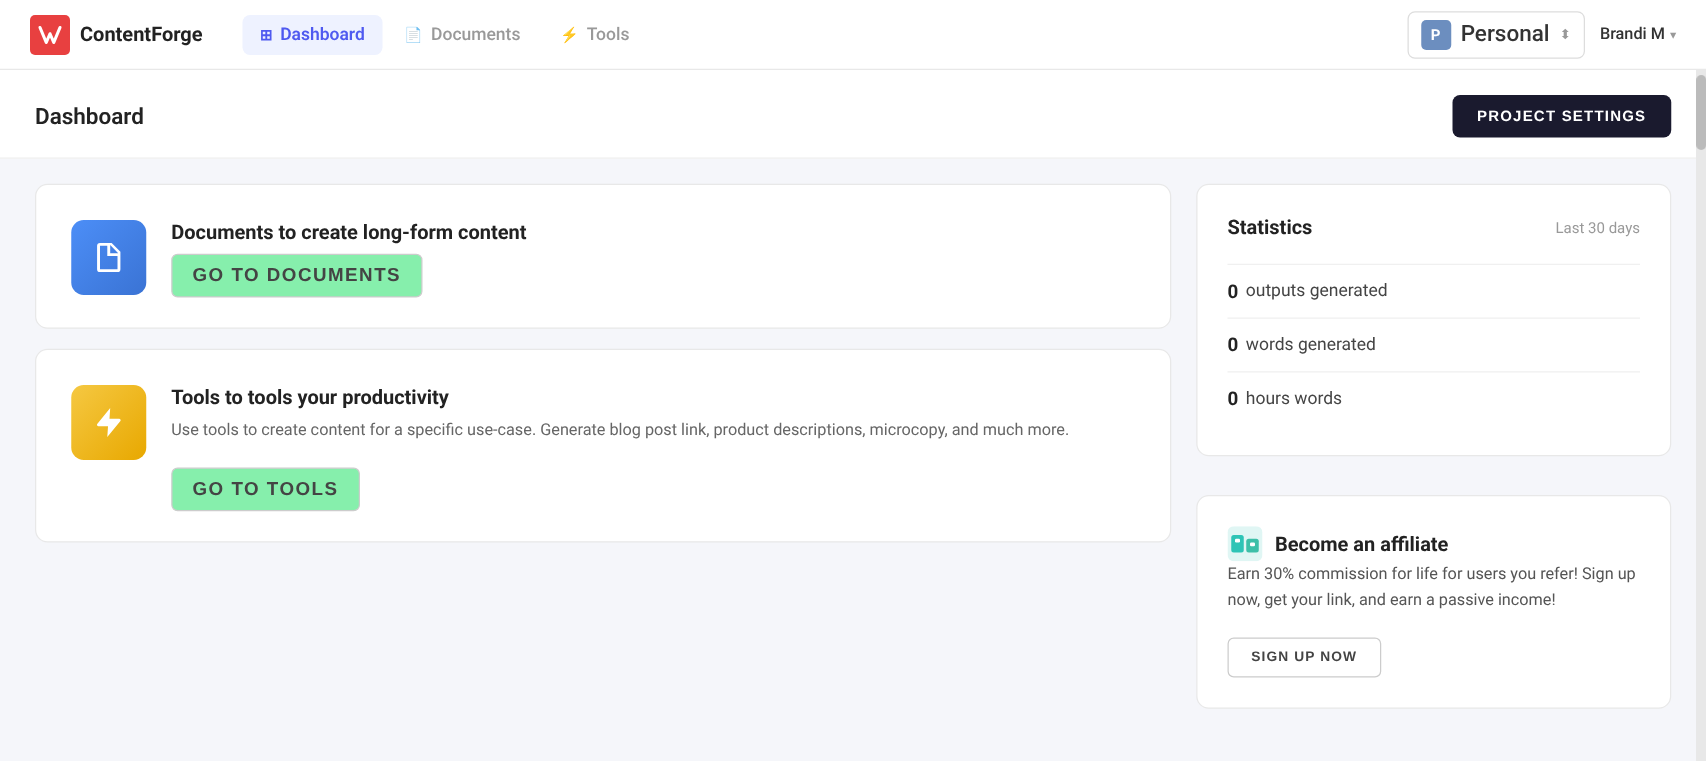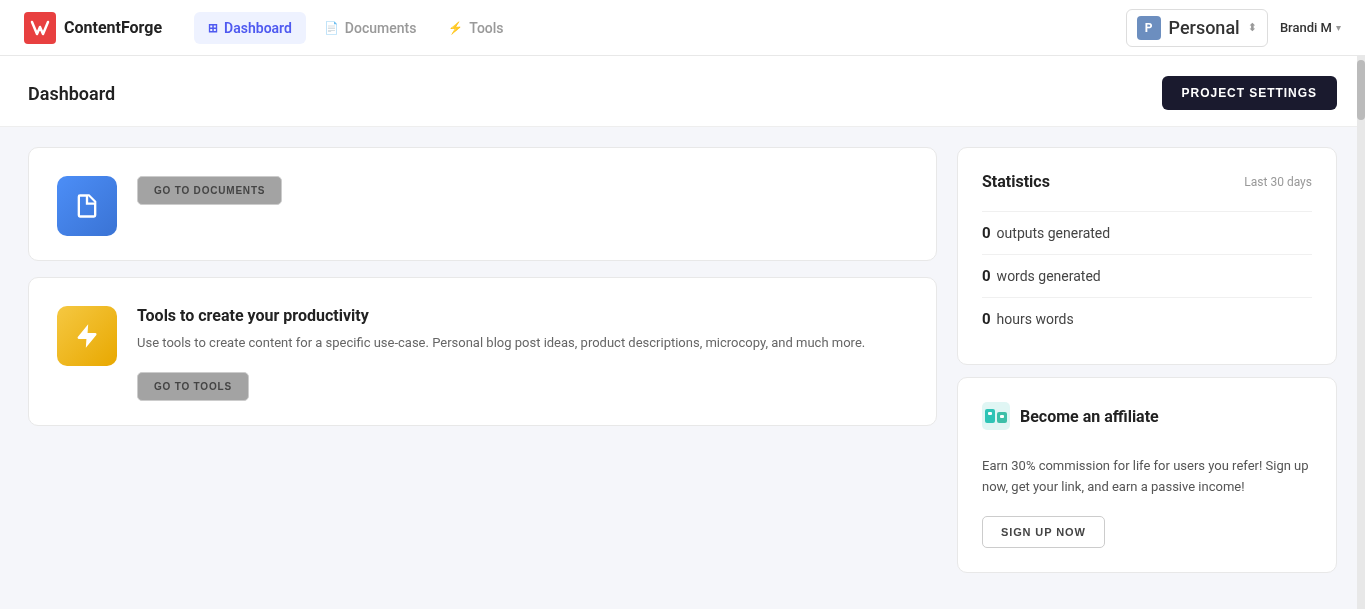--- a/index.html
+++ b/index.html
@@ -190,38 +190,38 @@
       color: #222;
       margin-bottom: 8px;
     }
     .card-desc {
       font-size: 13px;
       color: #666;
       line-height: 1.6;
       margin-bottom: 18px;
     }
     .card-btn {
-      background: #a3a3a3;
+      background: #86efac;
       color: #444;
       border: 1.5px solid #ccc;
       border-radius: 5px;
       padding: 8px 16px;
-      font-size: 10px;
+      font-size: 15px;
       font-weight: 700;
       letter-spacing: 0.08em;
       text-transform: uppercase;
       cursor: pointer;
     }
 
     
     .right-column {
       width: 380px;
       display: flex;
       flex-direction: column;
-      gap: 12px;
+      gap: 31px;
     }
 
     
     .stats-card {
       background: #fff;
       border-radius: 10px;
       border: 1px solid #e8e8e8;
       padding: 24px;
     }
     .stats-header {
@@ -260,21 +260,21 @@
     .affiliate-card {
       background: #fff;
       border-radius: 10px;
       border: 1px solid #e8e8e8;
       padding: 24px;
     }
     .affiliate-header {
       display: flex;
       align-items: center;
       gap: 10px;
-      margin-bottom: 26px;
+      margin-bottom: 1px;
     }
     .affiliate-icon {
       width: 28px;
       height: 28px;
     }
     .affiliate-title {
       font-size: 16px;
       font-weight: 700;
       color: #222;
     }
@@ -367,35 +367,36 @@
   <div class="left-column">
 
     <div class="card">
       <div class="card-inner">
         <div class="card-icon-box blue">
           <svg viewBox="0 0 24 24">
             <path d="M14 2H6a2 2 0 0 0-2 2v16a2 2 0 0 0 2 2h12a2 2 0 0 0 2-2V8l-6-6zm-1 1.5L18.5 9H13V3.5zM6 20V4h5v7h7v9H6z"></path>
           </svg>
         </div>
         <div class="card-body">
+          <div class="card-title">Documents to create long-form content</div>
           <button class="card-btn">GO TO DOCUMENTS</button>
         </div>
       </div>
     </div>
 
     <div class="card">
       <div class="card-inner">
         <div class="card-icon-box yellow">
           <svg viewBox="0 0 24 24">
             <path d="M13 2L4.09 12.96A1 1 0 0 0 5 14.5h6.5L11 22l9-10.96A1 1 0 0 0 19 9.5h-6.5L13 2z"></path>
           </svg>
         </div>
         <div class="card-body">
-          <div class="card-title">Tools to create your productivity</div>
-          <div class="card-desc">Use tools to create content for a specific use-case. Personal blog post ideas, product descriptions, microcopy, and much more.</div>
+          <div class="card-title">Tools to tools your productivity</div>
+          <div class="card-desc">Use tools to create content for a specific use-case. Generate blog post link, product descriptions, microcopy, and much more.</div>
           <button class="card-btn">GO TO TOOLS</button>
         </div>
       </div>
     </div>
 
   </div>
 
   <div class="right-column">
 
     <div class="stats-card">

